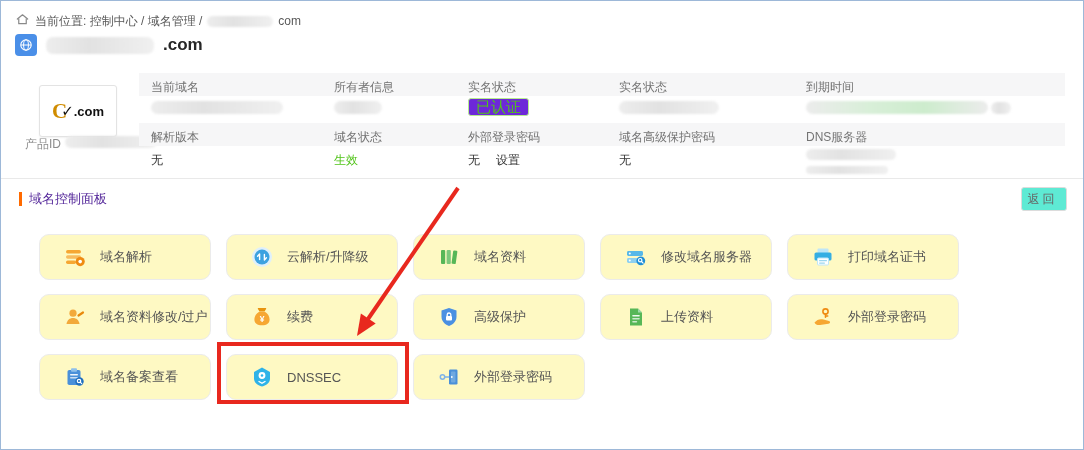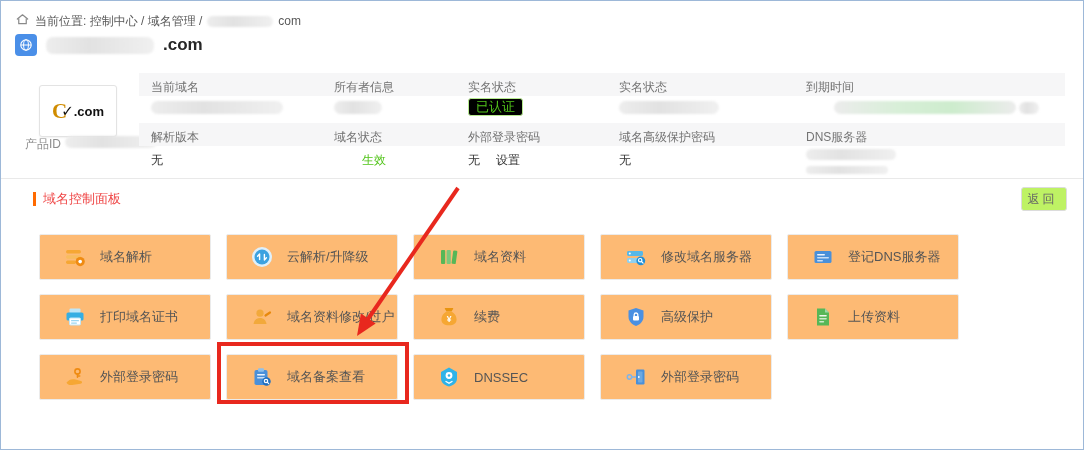--- a/index.html
+++ b/index.html
@@ -26,37 +26,37 @@
   .logo-check{color:#111;font-weight:bold;font-size:15px;margin-left:-6px;}
   .logo-com{color:#111;font-weight:bold;font-size:13px;}
   .prodline{position:absolute;left:24px;top:135px;display:flex;align-items:flex-start;gap:4px;
     font-size:12px;color:#8c8c8c;}
   
   .band{position:absolute;left:138px;width:926px;height:23px;background:#f6f6f7;}
   .cell{position:absolute;font-size:12px;color:#737373;white-space:nowrap;}
   .val{color:#333;}
   .c1{left:150px}.c2{left:333px}.c3{left:467px}.c4{left:618px}.c5{left:805px}
   .rh1{top:78px}.rv1{top:100px}.rh2{top:128px}.rv2{top:151px}
-  .badge{display:inline-block;font-size:13px;color:#52c41a;border:1px solid #b7eb8f;
-    background:#000000;border-radius:3px;padding:1px 7px;line-height:14px;}
-  .green{color:#52c41a;margin-left:28px;}
+  .badge{display:inline-block;font-size:15px;color:#52c41a;border:1px solid #b7eb8f;
+    background:#6d28d9;border-radius:3px;padding:1px 7px;line-height:14px;}
+  .green{color:#52c41a;}
   .setlink{margin-left:16px;color:#333;cursor:pointer;}
   .divider{position:absolute;left:0;top:177px;width:1084px;height:1px;background:#e9e9e9;}
   
-  .ptitle{position:absolute;left:32px;top:189px;display:flex;align-items:center;gap:7px;
-    font-size:13px;color:#ef4444;}
+  .ptitle{position:absolute;left:18px;top:189px;display:flex;align-items:center;gap:7px;
+    font-size:13px;color:#4c1d95;}
   .obar{width:3px;height:14px;background:#ff6a00;}
   .backbtn{position:absolute;left:1020px;top:186px;width:46px;height:24px;box-sizing:border-box;
-    border:1px solid #dcdcdc;border-radius:3px;background:#bef264;font-size:12px;color:#666;
+    border:1px solid #dcdcdc;border-radius:3px;background:#5eead4;font-size:12px;color:#666;
     display:flex;align-items:center;justify-content:center;letter-spacing:3px;
     padding-left:3px;cursor:pointer;}
   
   .grid{position:absolute;left:38px;top:233px;display:grid;
     grid-template-columns:repeat(5,172px);grid-auto-rows:46px;column-gap:15px;row-gap:14px;}
-  .gbtn{box-sizing:border-box;border:1px solid #ebebeb;border-radius:2px;background:#fdba74;
+  .gbtn{box-sizing:border-box;border:1px solid #ebebeb;border-radius:10px;background:#fef9c3;
     display:flex;align-items:center;gap:14px;padding-left:24px;cursor:pointer;}
   .gbtn .glabel{font-size:13px;color:#555;white-space:nowrap;}
   .gicon{width:22px;height:22px;flex:0 0 22px;display:flex;align-items:center;justify-content:center;}
   
   .hlbox{position:absolute;left:216px;top:341px;width:192px;height:62px;box-sizing:border-box;
     border:4px solid #e8281e;z-index:4;pointer-events:none;}
   .arrow{position:absolute;left:0;top:0;z-index:5;pointer-events:none;}
 </style>
 </head>
 <body>
@@ -178,31 +178,20 @@
             <circle cx="4.8" cy="7.5" r="1" fill="#fff"></circle>
             <circle cx="4.8" cy="14.5" r="1" fill="#fff"></circle>
             <circle cx="15.8" cy="14.8" r="4.4" fill="#1f8fd6"></circle>
             <circle cx="15.2" cy="14.2" r="1.7" fill="none" stroke="#fff" stroke-width="1.2"></circle>
             <path d="M16.5 15.5l1.6 1.6" stroke="#fff" stroke-width="1.2" stroke-linecap="round"></path>
           </svg>
         </span>
       <span class="glabel">修改域名服务器</span>
     </div>
 
-    <div class="gbtn">
-      <span class="gicon">
-          <svg width="22" height="22" viewBox="0 0 22 22">
-            <rect x="2.5" y="5" width="17" height="12" rx="1.6" fill="#4a90d9"></rect>
-            <rect x="5" y="8" width="8" height="1.6" rx="0.8" fill="#fff" opacity="0.9"></rect>
-            <rect x="5" y="11" width="12" height="1.6" rx="0.8" fill="#fff" opacity="0.7"></rect>
-            <rect x="5" y="14" width="6" height="1.6" rx="0.8" fill="#fff" opacity="0.7"></rect>
-          </svg>
-        </span>
-      <span class="glabel">登记DNS服务器</span>
-    </div>
 
     <div class="gbtn">
       <span class="gicon">
           <svg width="22" height="22" viewBox="0 0 22 22">
             <rect x="5.5" y="2.5" width="11" height="4.5" rx="1" fill="#bfe6f7"></rect>
             <rect x="2.5" y="6.5" width="17" height="8" rx="1.6" fill="#35aee3"></rect>
             <rect x="5.5" y="12" width="11" height="7" rx="1" fill="#fff" stroke="#bfe6f7"></rect>
             <rect x="7" y="14" width="8" height="1.3" rx="0.6" fill="#9ad6f0"></rect>
             <rect x="7" y="16.4" width="6" height="1.3" rx="0.6" fill="#9ad6f0"></rect>
           </svg>

